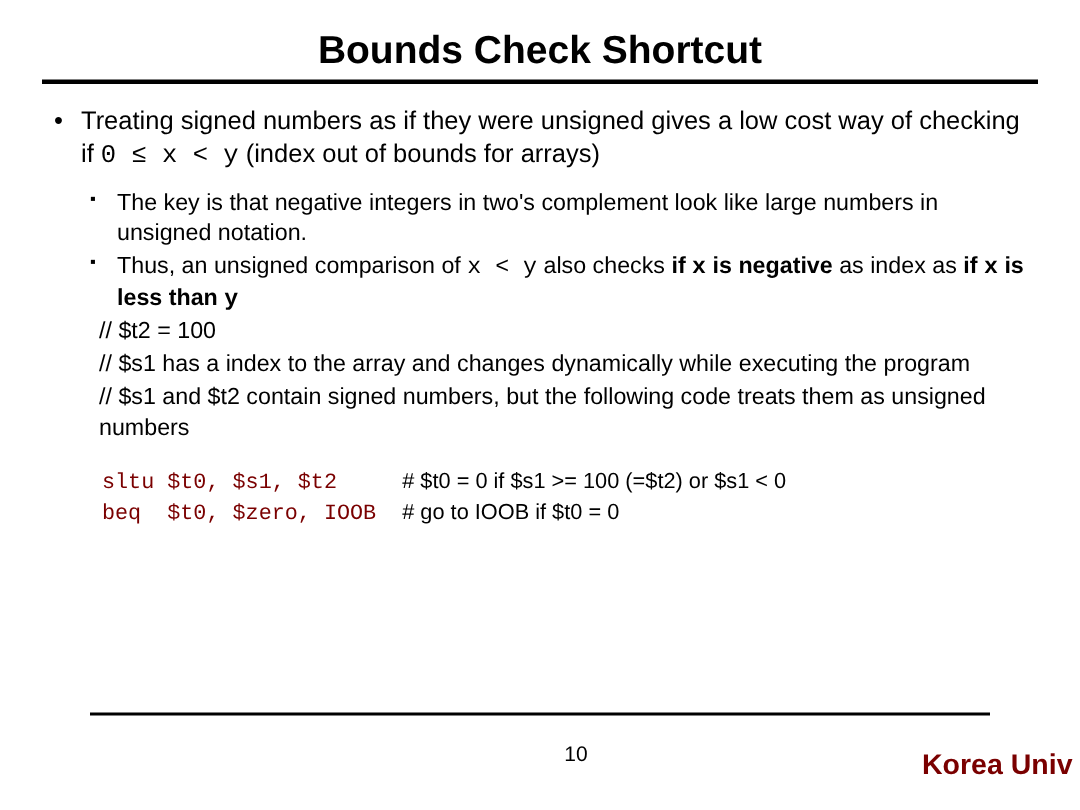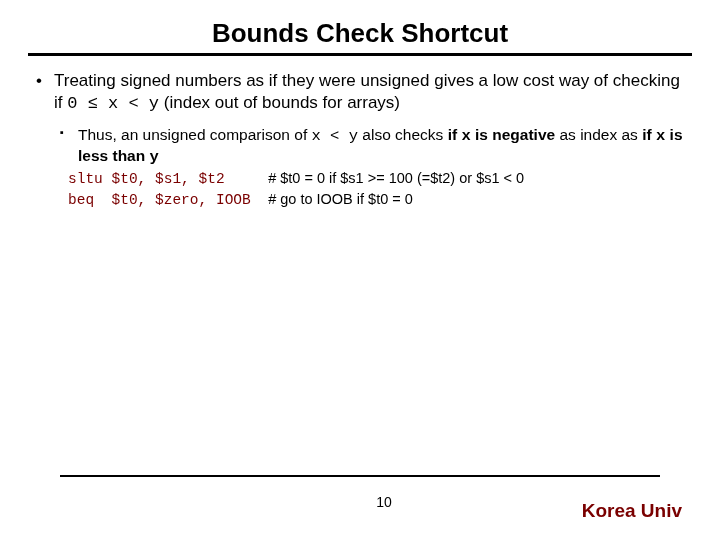--- a/index.html
+++ b/index.html
@@ -98,46 +98,52 @@
     position: absolute;
     left: 0;
     right: 0;
     bottom: 30px;
     text-align: center;
     font-size: 14px;
     padding-left: 48px;
   }
   .brand {
     position: absolute;
-    right: 38px;
+    right: 5px;
     bottom: 18px;
     font-size: 19px;
     font-weight: bold;
     color: #7a0000;
   }
 </style>
 </head>
 <body>
 
 <div class="slide">
   <h1 class="title">Bounds Check Shortcut</h1>
   <hr class="hr-top">
 
   <ul class="top">
     <li>
       <span>Treating signed numbers as if they were unsigned gives a low cost way of checking if </span><span class="mono">0 ≤ x &lt; y</span><span> (index out of bounds for arrays)</span>
       <ul class="sub">
+        <li>The key is that negative integers in two's complement look like large numbers in unsigned notation.</li>
         <li>
           <span>Thus, an unsigned comparison of </span><span class="mono">x &lt; y</span><span> also checks </span><b><span>if </span><span class="mono">x</span><span> is negative</span></b><span> as index as </span><b><span>if </span><span class="mono">x</span><span> is less than </span><span class="mono">y</span></b>
         </li>
       </ul>
     </li>
   </ul>
 
 
+  <div class="comments">
+    <div>// $t2 = 100</div>
+    <div>// $s1 has a index to the array and changes dynamically while executing the program</div>
+    <div>// $s1 and $t2 contain signed numbers, but the following code treats them as unsigned numbers</div>
+  </div>
 
   <div class="asm"><span>sltu $t0, $s1, $t2</span>     <span class="cmt"># $t0 = 0 if $s1 &gt;= 100 (=$t2) or $s1 &lt; 0</span>
 <span>beq  $t0, $zero, IOOB</span>  <span class="cmt"># go to IOOB if $t0 = 0</span></div>
 
   <hr class="hr-bot">
   <div class="pagenum">10</div>
   <div class="brand">Korea Univ</div>
 </div>
 
 </body></html>

